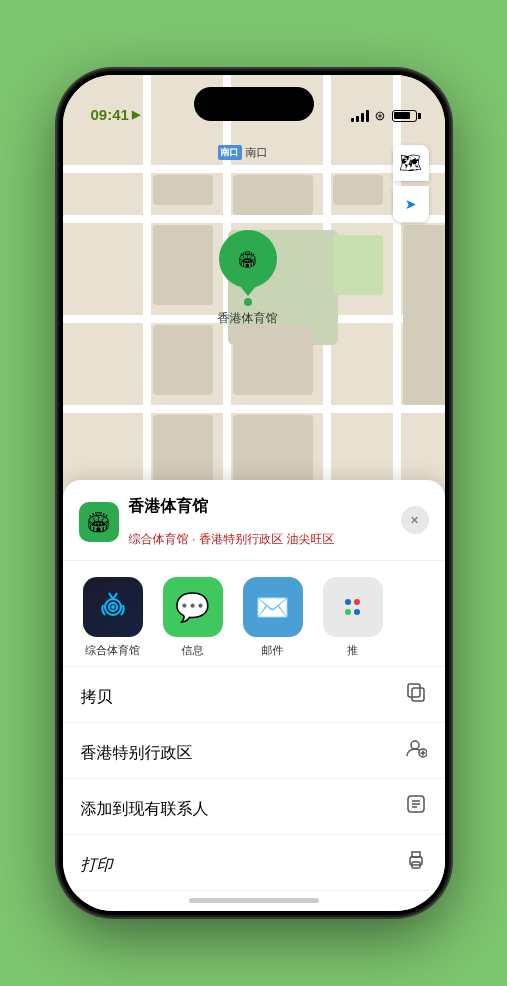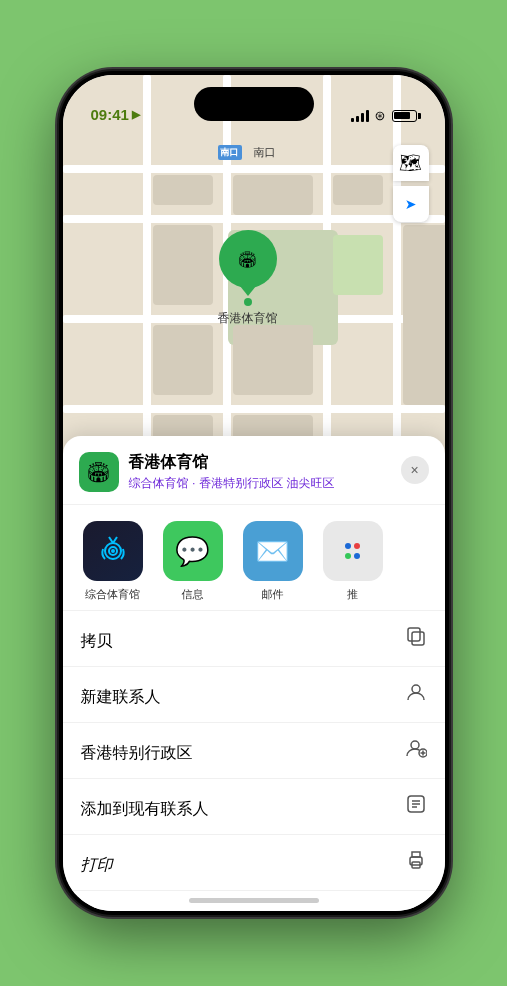--- a/index.html
+++ b/index.html
@@ -143,21 +143,21 @@
       background: #d0d8c0;
       border-radius: 6px;
     }
     
     .south-gate {
       position: absolute;
       top: 70px;
       left: 155px;
       display: flex;
       align-items: center;
-      gap: 12px;
+      gap: 4px;
     }
     .south-gate-badge {
       background: #4a90d9;
       color: #fff;
       font-size: 9px;
       padding: 1px 3px;
       border-radius: 2px;
       font-weight: 600;
     }
     .south-gate-text {
@@ -265,22 +265,22 @@
       margin-right: 10px;
       flex-shrink: 0;
     }
     .venue-info h3 {
       font-size: 16px;
       font-weight: 600;
       color: #000;
     }
     .venue-info p {
       font-size: 12px;
-      color: #6d28d9;
-      margin-top: 2px;
+      color: #b91c1c;
+      margin-top: 14px;
     }
     .close-btn {
       position: absolute;
       right: 16px;
       top: 50%;
       transform: translateY(-50%);
       width: 28px;
       height: 28px;
       background: #e8e8e8;
       border-radius: 50%;
@@ -532,29 +532,20 @@
       <div class="menu-item">
         <span class="menu-item-text">拷贝</span>
         <span class="menu-item-icon">
           <svg width="22" height="22" viewBox="0 0 22 22">
             <rect x="7" y="7" width="12" height="13" rx="2" fill="none" stroke="#555" stroke-width="1.5"></rect>
             <rect x="3" y="3" width="12" height="13" rx="2" fill="none" stroke="#555" stroke-width="1.5"></rect>
           </svg>
         </span>
       </div>
 
-      <div class="menu-item">
-        <span class="menu-item-text">新建联系人</span>
-        <span class="menu-item-icon">
-          <svg width="22" height="22" viewBox="0 0 22 22">
-            <circle cx="11" cy="8" r="4" fill="none" stroke="#555" stroke-width="1.5"></circle>
-            <path d="M3 19c0-4 3.6-7 8-7s8 3 8 7" fill="none" stroke="#555" stroke-width="1.5"></path>
-          </svg>
-        </span>
-      </div>
 
       <div class="menu-item">
         <span class="menu-item-text">香港特别行政区</span>
         <span class="menu-item-icon">
           <svg width="22" height="22" viewBox="0 0 22 22">
             <circle cx="10" cy="8" r="4" fill="none" stroke="#555" stroke-width="1.5"></circle>
             <path d="M2 19c0-4 3.6-7 8-7s8 3 8 7" fill="none" stroke="#555" stroke-width="1.5"></path>
             <circle cx="18" cy="16" r="4" fill="#fff" stroke="#555" stroke-width="1.5"></circle>
             <line x1="18" y1="13.5" x2="18" y2="18.5" stroke="#555" stroke-width="1.5"></line>
             <line x1="15.5" y1="16" x2="20.5" y2="16" stroke="#555" stroke-width="1.5"></line>

